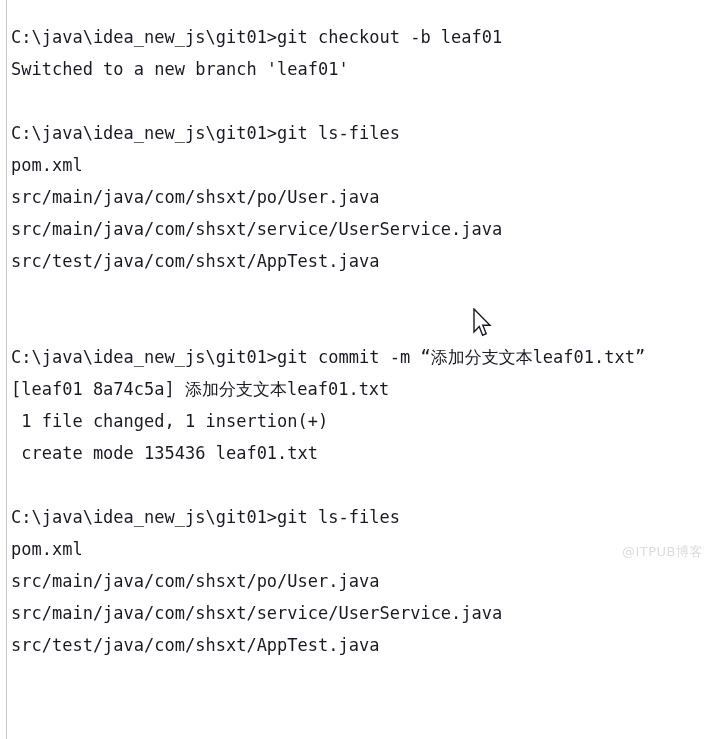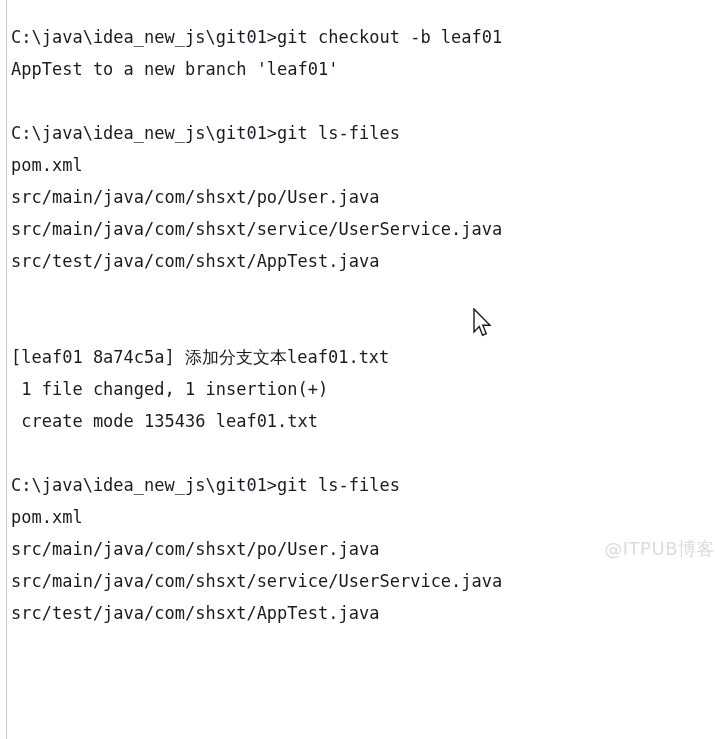--- a/index.html
+++ b/index.html
@@ -64,48 +64,49 @@
     position: absolute;
     left: 472px;
     top: 308px;
     width: 22px;
     height: 32px;
     pointer-events: none;
   }
 
   #watermark {
     position: absolute;
-    right: 0;
+    right: 12px;
     bottom: 8px;
     font-family: "DejaVu Sans", "Liberation Sans", sans-serif;
-    font-size: 18px;
+    font-size: 13px;
     color: #dcdcdc;
     letter-spacing: 0.5px;
     white-space: nowrap;
     text-align: center;
   }
 </style>
 </head>
 <body>
 
 <div id="terminal-window">
 
   <div id="left-rule"></div>
 
   <div id="console-output">
       <div class="console-line">C:\java\idea_new_js\git01&gt;git checkout -b leaf01</div>
-      <div class="console-line">AppTest to a new branch 'leaf01'</div>
+      <div class="console-line">Switched to a new branch 'leaf01'</div>
       <div class="console-line blank"></div>
       <div class="console-line">C:\java\idea_new_js\git01&gt;git ls-files</div>
       <div class="console-line">pom.xml</div>
       <div class="console-line">src/main/java/com/shsxt/po/User.java</div>
       <div class="console-line">src/main/java/com/shsxt/service/UserService.java</div>
       <div class="console-line">src/test/java/com/shsxt/AppTest.java</div>
       <div class="console-line blank"></div>
       <div class="console-line blank"></div>
+      <div class="console-line">C:\java\idea_new_js\git01&gt;git commit -m “添加分支文本leaf01.txt”</div>
       <div class="console-line">[leaf01 8a74c5a] 添加分支文本leaf01.txt</div>
       <div class="console-line"> 1 file changed, 1 insertion(+)</div>
       <div class="console-line"> create mode 135436 leaf01.txt</div>
       <div class="console-line blank"></div>
       <div class="console-line">C:\java\idea_new_js\git01&gt;git ls-files</div>
       <div class="console-line">pom.xml</div>
       <div class="console-line">src/main/java/com/shsxt/po/User.java</div>
       <div class="console-line">src/main/java/com/shsxt/service/UserService.java</div>
       <div class="console-line">src/test/java/com/shsxt/AppTest.java</div>
     </div>

